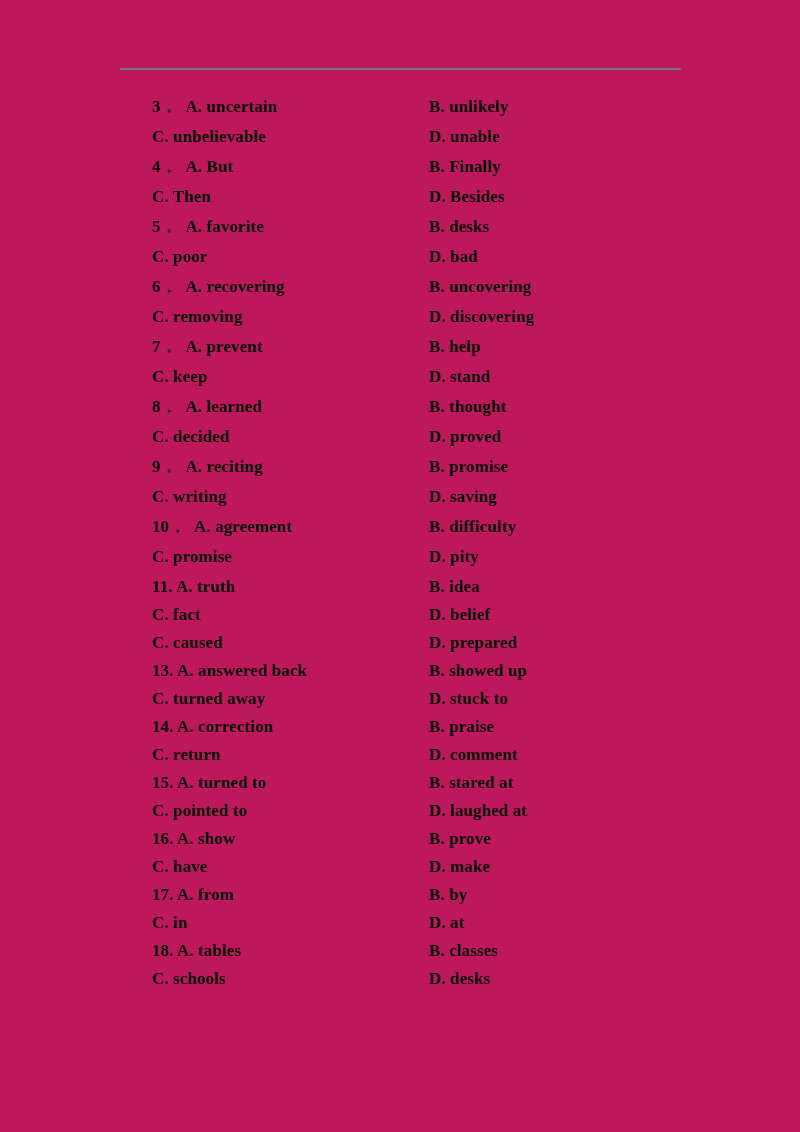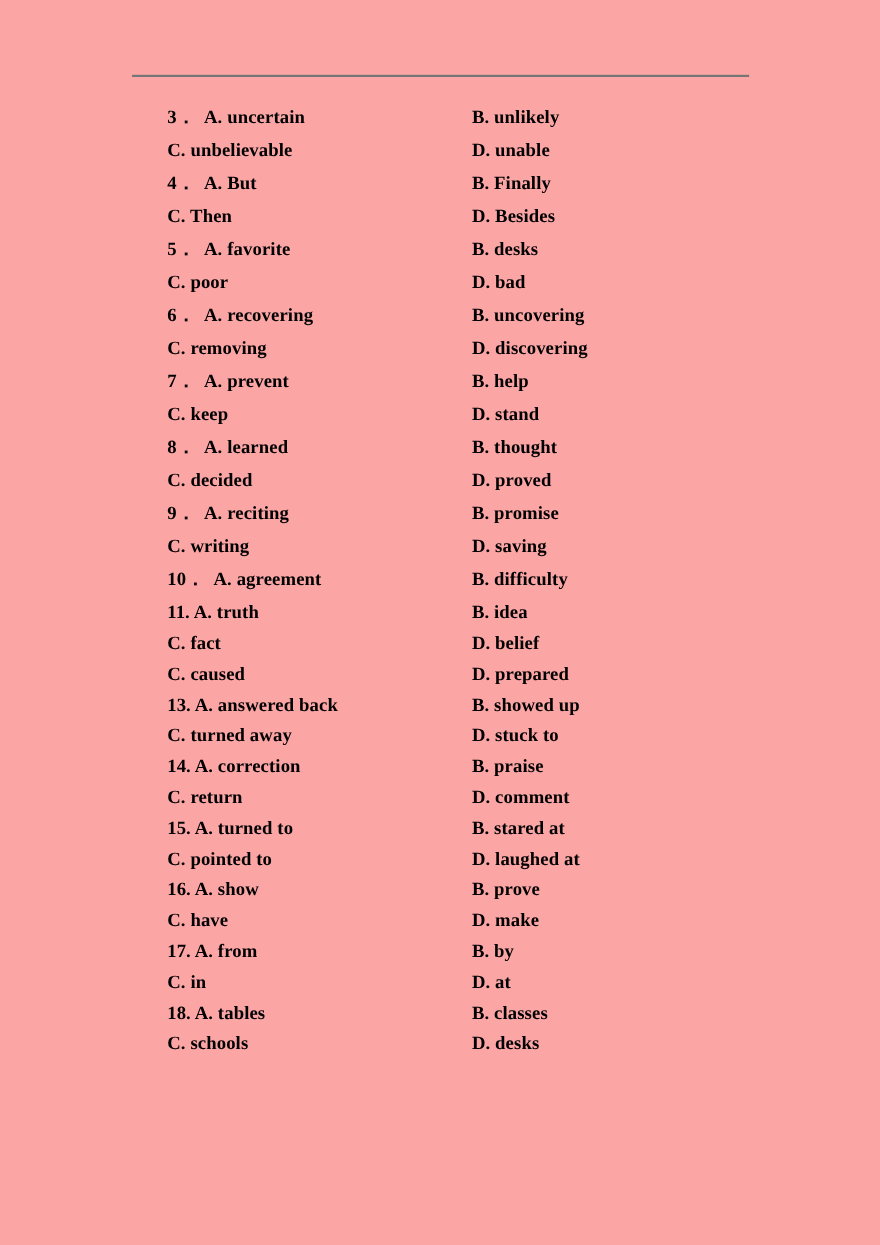--- a/index.html
+++ b/index.html
@@ -14,21 +14,21 @@
     font-family: "Liberation Serif", "DejaVu Serif", serif;
     color: #000000;
     -webkit-font-smoothing: antialiased;
   }
   .page {
     position: absolute;
     inset: 0;
     width: 800px;
     height: 1132px;
     overflow: hidden;
-    background: #fca5a5;
+    background: #be185d;
   }
   
   .header-rule {
     position: absolute;
     left: 120px;
     top: 68px;
     width: 561px;
     height: 2px;
     background: #767676;
   }
@@ -136,20 +136,24 @@
         <span class="col-right">B. promise</span>
       </div>
       <div class="qrow">
         <span class="col-left">C. writing</span>
         <span class="col-right">D. saving</span>
       </div>
       <div class="qrow">
         <span class="col-left">10．  A. agreement</span>
         <span class="col-right">B. difficulty</span>
       </div>
+      <div class="qrow">
+        <span class="col-left">C. promise</span>
+        <span class="col-right">D. pity</span>
+      </div>
       <div class="qrow tight">
         <span class="col-left">11. A. truth</span>
         <span class="col-right">B. idea</span>
       </div>
       <div class="qrow tight">
         <span class="col-left">C. fact</span>
         <span class="col-right">D. belief</span>
       </div>
       <div class="qrow tight">
         <span class="col-left">C. caused</span>

